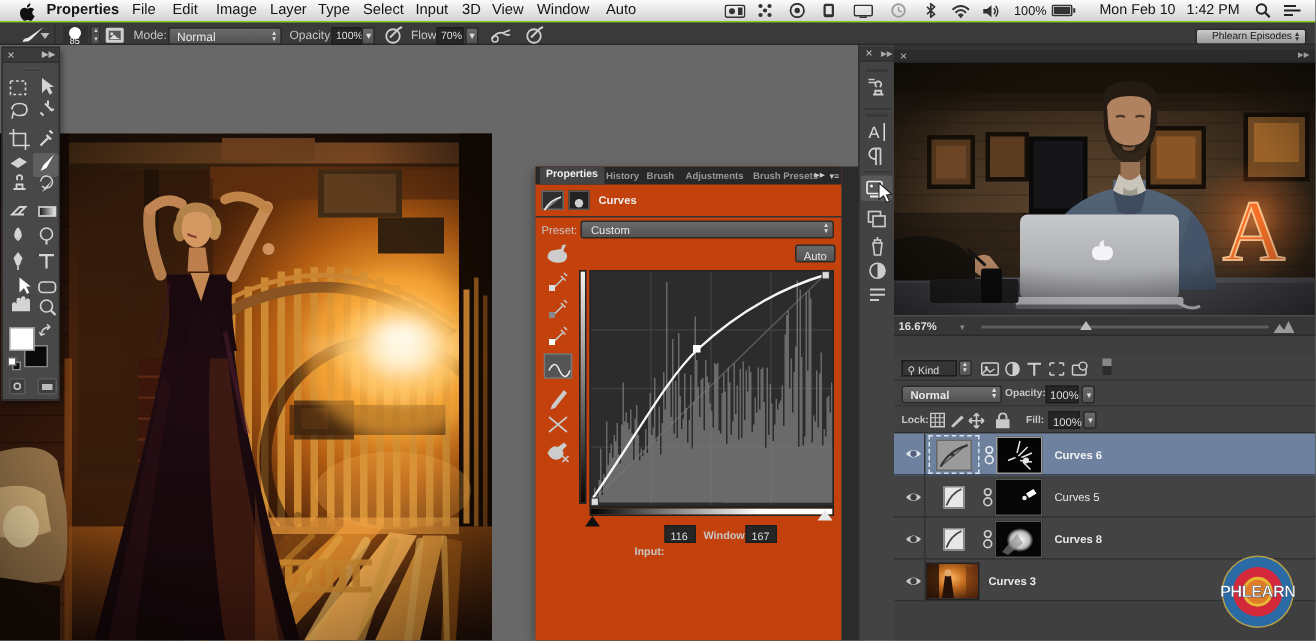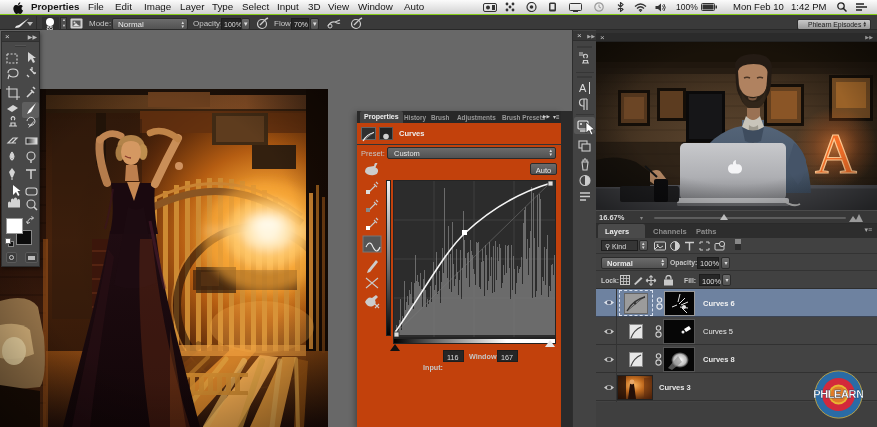--- a/index.html
+++ b/index.html
@@ -631,26 +631,20 @@
     <div class="abs" style="left:0;top:180px;width:281px;height:14px;background:#373737;border-top:1px solid #4a4a4a;border-bottom:1px solid #2a2a2a">
       <span class="abs" style="left:3px;top:2px;color:#ddd;font-size:7.5px;font-weight:bold">16.67%</span>
       <span class="abs" style="left:44px;top:3px;color:#888;font-size:6px">▾</span>
       <div class="abs" style="left:58px;top:6px;width:192px;height:2px;background:#5d5d5d;border-radius:1px"></div>
       <polygon class="abs" style="left:124px;top:3px;width:0;height:0;border-left:4px solid transparent;border-right:4px solid transparent;border-bottom:6px solid #bdbdbd"></polygon>
       <svg class="abs" style="left:253px;top:3px" width="14" height="8" viewBox="0 0 14 8">
           <path d="M0 8 L4 2 L7 6 L10 0 L14 8 Z" fill="#9a9a9a"></path>
         </svg>
     </div>
 
-    <div class="abs" style="left:0;top:194px;width:281px;height:14px;background:#2d2d2d">
-      <div class="abs" style="left:2px;top:0;width:47px;height:14px;background:#4a4a4a;border-radius:2px 2px 0 0;color:#eee;font-size:7.5px;font-weight:bold;padding:2.5px 0 0 7px">Layers</div>
-      <span class="abs" style="left:57px;top:2.5px;color:#8e8e8e;font-size:7.5px;font-weight:bold">Channels</span>
-      <span class="abs" style="left:100px;top:2.5px;color:#8e8e8e;font-size:7.5px;font-weight:bold">Paths</span>
-      <span class="abs" style="right:5px;top:2px;color:#aaa;font-size:7px">▾≡</span>
-    </div>
 
     <div class="abs" style="left:0;top:208px;width:281px;height:16px;background:#414141;border-bottom:1px solid #333">
       <div class="nbox abs" style="left:5px;top:2px;width:37px;height:11px;font-size:7px;color:#ddd;background:#353535;padding:1.5px 0 0 3px">⚲ Kind</div>
       <div class="ddown abs" style="left:43px;top:2px;width:9px;height:11px">
           <span style="position:absolute;left:2px;top:0px;font-size:5px;color:#ddd;line-height:4px">▴<br>▾</span>
         </div>
       <svg class="abs" style="left:58px;top:3px" width="76" height="10" viewBox="0 0 76 10" fill="none" stroke="#cecece" stroke-width="1">
         <rect x="0.5" y="1" width="11" height="8" rx="1"></rect>
           <circle cx="3.5" cy="4" r="1" fill="#cecece" stroke="none"></circle>
           <path d="M1 8 l3 -3 l2 2 l3 -2"></path>

